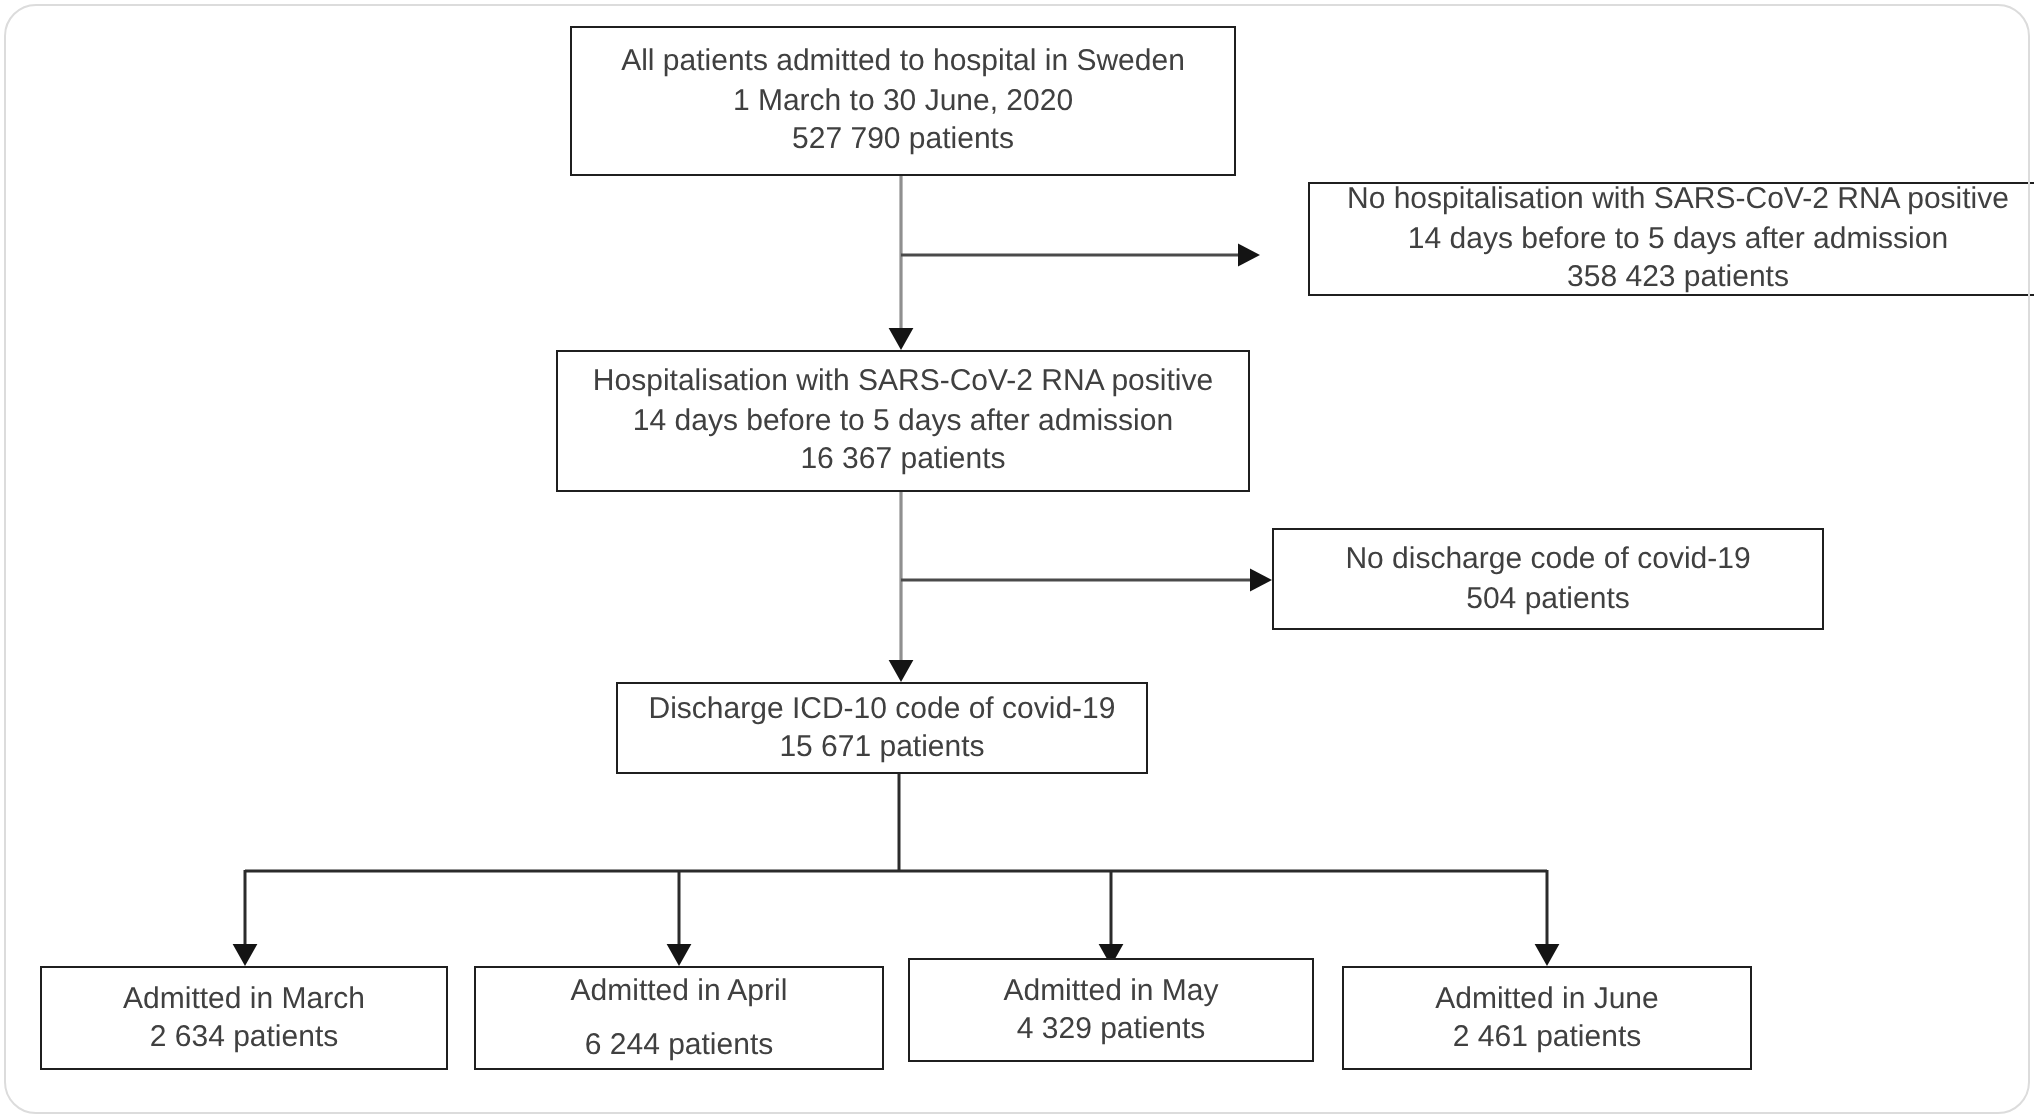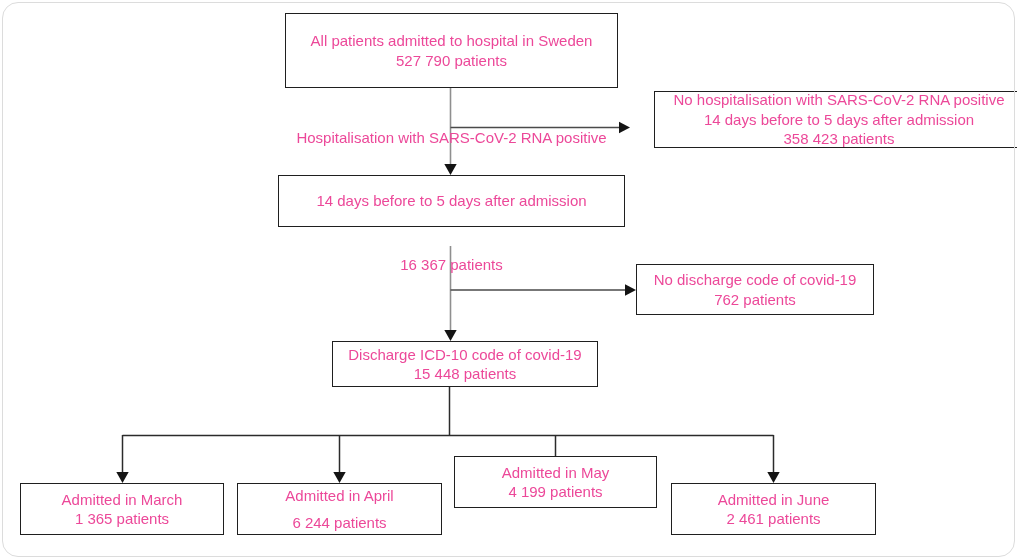--- a/index.html
+++ b/index.html
@@ -6,21 +6,21 @@
     margin: 0;
     padding: 0;
     background: #ffffff;
   }
   #page {
     position: relative;
     width: 1017px;
     height: 559px;
     background: #ffffff;
     font-family: "Liberation Sans", "DejaVu Sans", sans-serif;
-    color: #ec4899;
+    color: #404040;
     overflow: hidden;
   }
   #frame {
     position: absolute;
     inset: 2px;
     border: 1.5px solid #dcdcdc;
     border-radius: 16px;
     pointer-events: none;
   }
   #connectors {
@@ -73,58 +73,59 @@
     <line x1="339.5" y1="435" x2="339.5" y2="473" stroke="#2b2b2b" stroke-width="1.5"></line>
     <polygon points="333.3,472 345.7,472 339.5,483" fill="#141414"></polygon>
     <line x1="555.5" y1="435" x2="555.5" y2="473" stroke="#2b2b2b" stroke-width="1.5"></line>
     <polygon points="549.3,472 561.7,472 555.5,483" fill="#141414"></polygon>
     <line x1="773.5" y1="435" x2="773.5" y2="473" stroke="#2b2b2b" stroke-width="1.5"></line>
     <polygon points="767.3,472 779.7,472 773.5,483" fill="#141414"></polygon>
   </svg>
 
   <div class="box" style="left:285px; top:13px; width:333px; height:75px;">
     <span>All patients admitted to hospital in Sweden</span>
+    <span>1 March to 30 June, 2020</span>
     <span>527 790 patients</span>
   </div>
 
   <div class="box" style="left:630px; top:91px; width:370px; height:57px;margin-left:24px;">
     <span>No hospitalisation with SARS-CoV-2 RNA positive</span>
     <span>14 days before to 5 days after admission</span>
     <span>358 423 patients</span>
   </div>
 
-  <div class="box" style="left:278px; top:175px; width:347px; height:52px;gap:44px;">
+  <div class="box" style="left:278px; top:175px; width:347px; height:71px;">
     <span>Hospitalisation with SARS-CoV-2 RNA positive</span>
     <span>14 days before to 5 days after admission</span>
     <span>16 367 patients</span>
   </div>
 
-  <div class="box" style="left:636px; top:264px; width:238px; height:51px;">
+  <div class="box" style="left:636px; top:264px; width:276px; height:51px;">
     <span>No discharge code of covid-19</span>
-    <span>762 patients</span>
+    <span>504 patients</span>
   </div>
 
-  <div class="box" style="left:332px; top:341px; width:266px; height:46px;">
+  <div class="box" style="left:308px; top:341px; width:266px; height:46px;">
     <span>Discharge ICD-10 code of covid-19</span>
-    <span>15 448 patients</span>
+    <span>15 671 patients</span>
   </div>
 
   <div class="box" style="left:20px; top:483px; width:204px; height:52px;">
     <span>Admitted in March</span>
-    <span>1 365 patients</span>
+    <span>2 634 patients</span>
   </div>
 
   <div class="box" style="left:237px; top:483px; width:205px; height:52px;justify-content:space-between;">
     <span>Admitted in April</span>
     <span>6 244 patients</span>
   </div>
 
-  <div class="box" style="left:454px; top:456px; width:203px; height:52px;text-align:right;">
+  <div class="box" style="left:454px; top:479px; width:203px; height:52px;text-align:right;">
     <span>Admitted in May</span>
-    <span>4 199 patients</span>
+    <span>4 329 patients</span>
   </div>
 
   <div class="box" style="left:671px; top:483px; width:205px; height:52px;">
     <span>Admitted in June</span>
     <span>2 461 patients</span>
   </div>
 
   <div id="frame"></div>
 </div>
 

